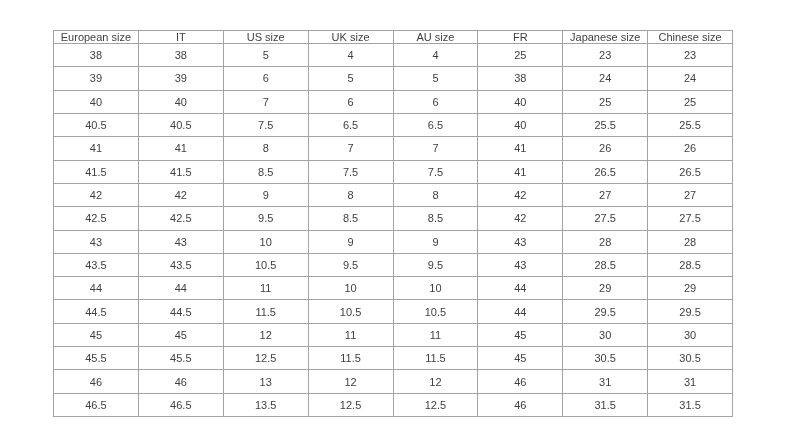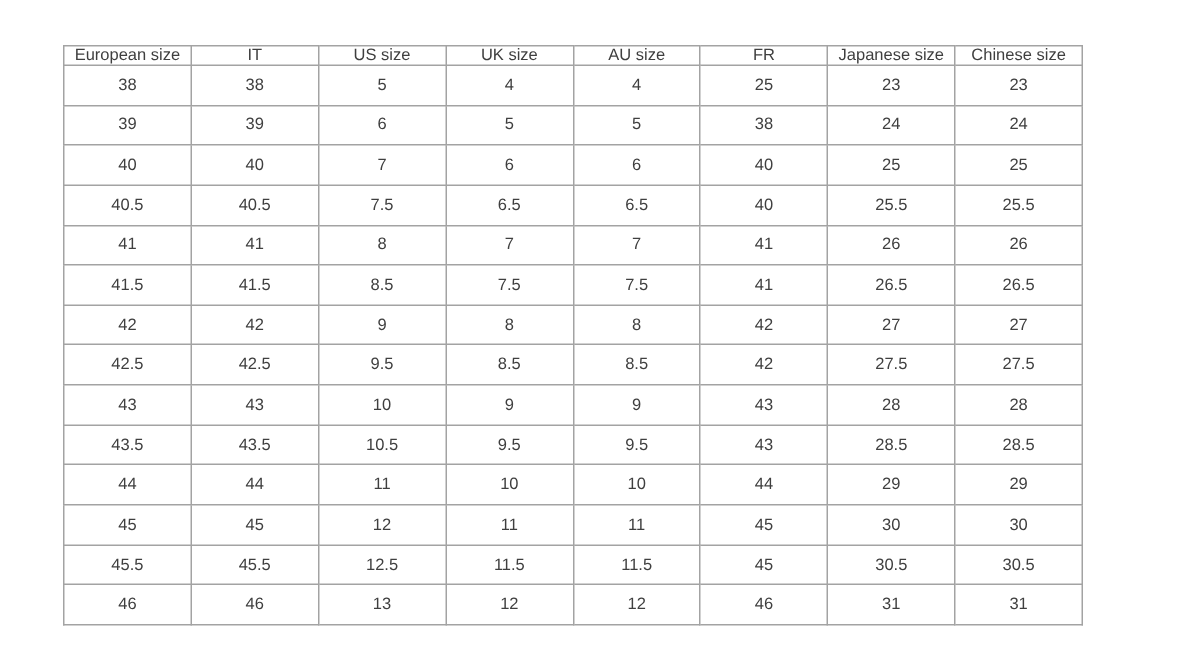--- a/index.html
+++ b/index.html
@@ -11,21 +11,21 @@
   html, body {
     margin: 0;
     padding: 0;
     width: 794px;
     height: 444px;
     background: var(--background);
     font-family: "Liberation Sans", sans-serif;
   }
   .table-wrap {
     position: absolute;
-    left: 42px;
+    left: 53px;
     top: 30px;
     width: 680px;
     height: 387px;
   }
   table.size-table {
     border-collapse: collapse;
     table-layout: fixed;
     width: 680px;
     height: 387px;
   }
@@ -164,20 +164,30 @@
           <td>44</td>
           <td>44</td>
           <td>11</td>
           <td>10</td>
           <td>10</td>
           <td>44</td>
           <td>29</td>
           <td>29</td>
         </tr>
         <tr>
+          <td>44.5</td>
+          <td>44.5</td>
+          <td>11.5</td>
+          <td>10.5</td>
+          <td>10.5</td>
+          <td>44</td>
+          <td>29.5</td>
+          <td>29.5</td>
+        </tr>
+        <tr>
           <td>45</td>
           <td>45</td>
           <td>12</td>
           <td>11</td>
           <td>11</td>
           <td>45</td>
           <td>30</td>
           <td>30</td>
         </tr>
         <tr>
@@ -193,15 +203,25 @@
         <tr>
           <td>46</td>
           <td>46</td>
           <td>13</td>
           <td>12</td>
           <td>12</td>
           <td>46</td>
           <td>31</td>
           <td>31</td>
         </tr>
+        <tr>
+          <td>46.5</td>
+          <td>46.5</td>
+          <td>13.5</td>
+          <td>12.5</td>
+          <td>12.5</td>
+          <td>46</td>
+          <td>31.5</td>
+          <td>31.5</td>
+        </tr>
       </tbody>
   </table>
 </div>
 
 </body></html>

